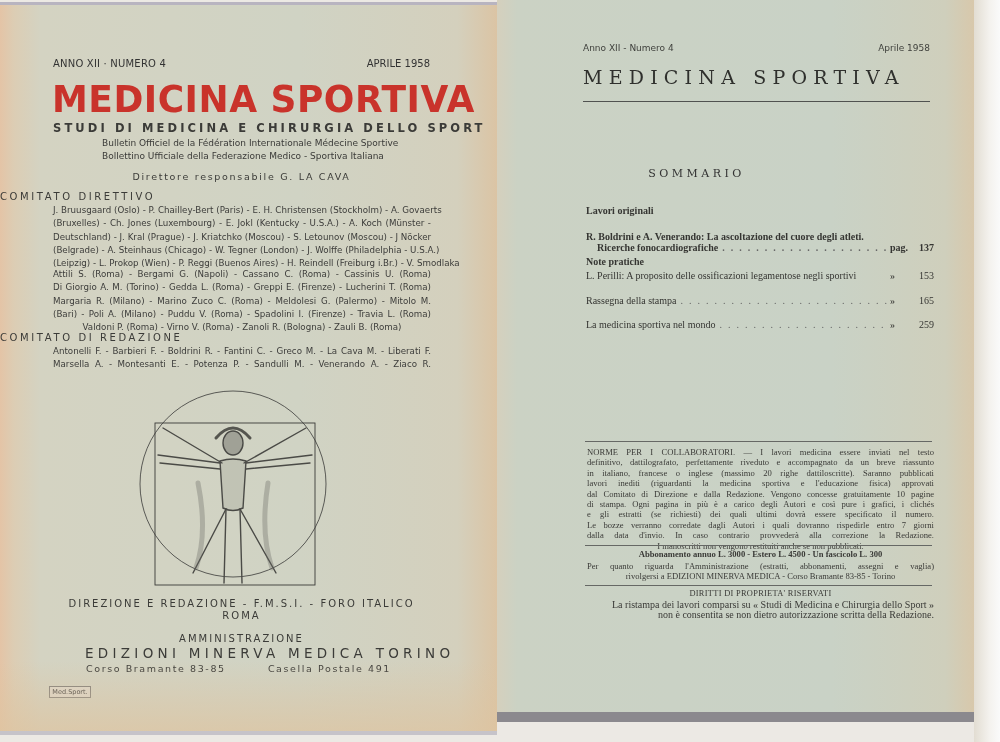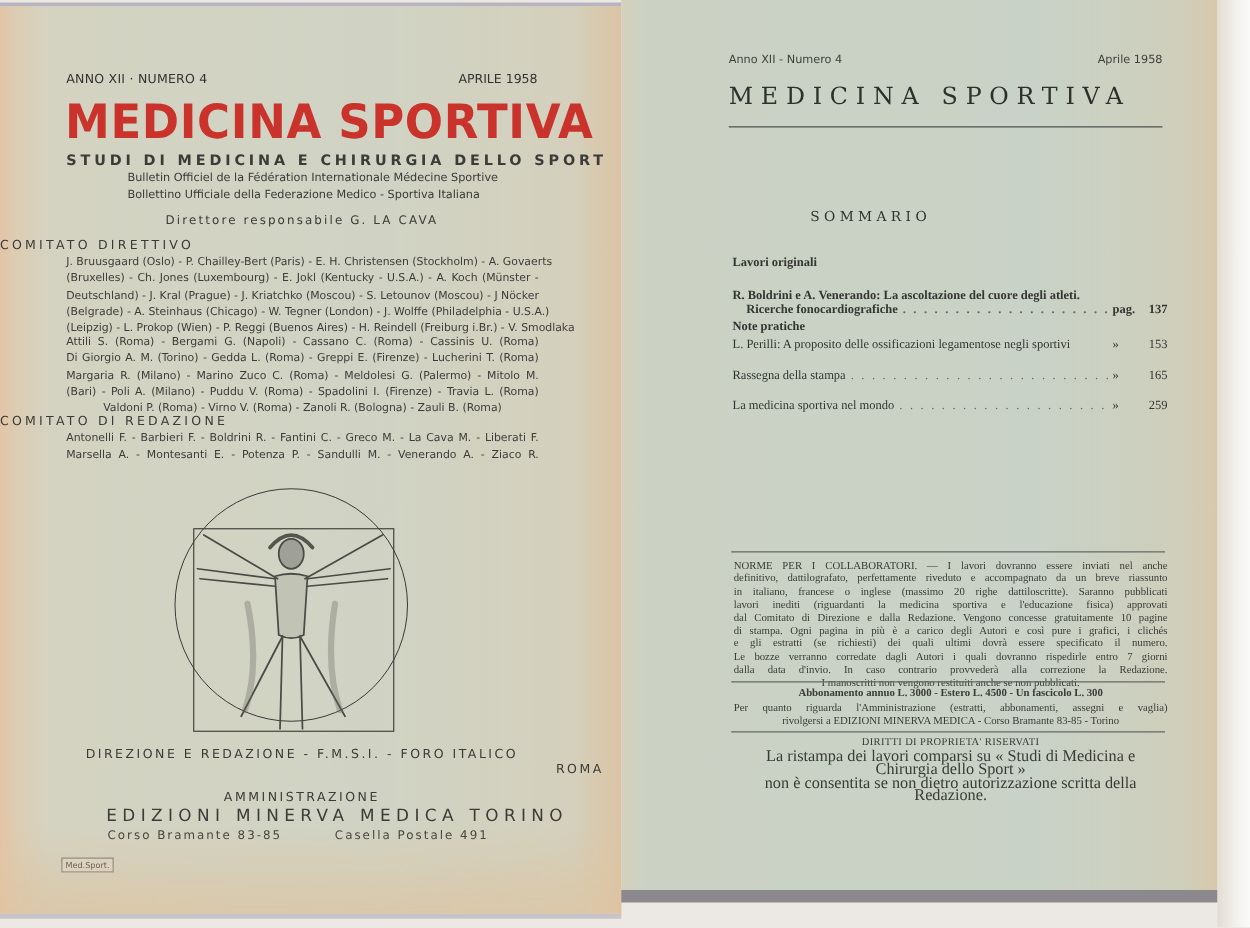--- a/index.html
+++ b/index.html
@@ -43,21 +43,21 @@
     }
     .cv-sub { position:absolute; top:116px; left:53px; font-size:11.5px; font-weight:bold; letter-spacing:3.1px; color:#3b3b38; white-space:nowrap;}
     .cv-bull { position:absolute; left:102px; font-size:9px; color:#3a3a38; white-space:nowrap;}
     .cv-dir { position:absolute; top:166px; left:0; width:483px; text-align:center; font-size:9.5px; letter-spacing:1.7px; color:#3b3b38; }
     .cv-sec { position:absolute; left:0; width:483px; font-size:10px; letter-spacing:2.6px; color:#3b3b38; }
     .cv-names { position:absolute; left:53px; width:378px; font-size:8.7px; line-height:13.3px; color:#3c3c3a; text-align:justify; text-align-last:justify; }
     .cv-names div { white-space:nowrap; }
     .cv-names .center { text-align:center; text-align-last:center; }
     .vitruvian { position:absolute; left:138px; top:378px; width:190px; height:206px; }
     .cv-foot1 { position:absolute; top:593px; left:0; width:483px; text-align:center; font-size:10px; letter-spacing:2px; color:#3b3b38; }
-    .cv-roma { position:absolute; top:605px; left:0; width:483px; text-align:right; font-size:10px; letter-spacing:2px; color:#3b3b38; }
+    .cv-roma { position:absolute; top:605px; left:0; width:483px; text-align:center; font-size:10px; letter-spacing:2px; color:#3b3b38; }
     .cv-amm { position:absolute; top:628px; left:0; width:483px; text-align:center; font-size:10px; letter-spacing:2px; color:#3b3b38; }
     .cv-pub { position:absolute; top:640px; left:85px; font-size:13.5px; letter-spacing:4.3px; color:#3b3b38; white-space:nowrap;}
     .cv-addr { position:absolute; top:658px; left:86px; font-size:9.5px; letter-spacing:1.6px; color:#3b3b38; white-space:nowrap;}
     .cv-box { position:absolute; top:658px; right:106px; font-size:9.5px; letter-spacing:1.6px; color:#3b3b38; white-space:nowrap;}
     .cv-stamp { position:absolute; top:681px; left:49px; width:40px; height:10px; border:1px solid #7d7b77; font-size:6.5px; line-height:10px; text-align:center; color:#333; background:#ddd8cc; }
 
     
     .in-issue { position:absolute; top:43px; left:86px; font-size:9px; color:#3f403c; }
     .in-date { position:absolute; top:43px; right:44px; font-size:9px; color:#3f403c; }
     .in-title { position:absolute; top:66px; left:86px; font-family:"DejaVu Serif", serif; font-size:19px; letter-spacing:6.2px; color:#2f302d; white-space:nowrap;}
@@ -73,21 +73,21 @@
     .rule2 { position:absolute; left:88px; width:347px; height:1px; background:#666865; }
     .norme { position:absolute; top:447px; left:90px; width:347px; font-family:"Liberation Serif", serif; font-size:8.6px; line-height:10.4px; color:#3a3a37; text-align:justify; text-align-last:justify; }
     .norme div { white-space:nowrap; }
     .norme .last { text-align:center; text-align-last:center; }
     .abb { position:absolute; top:549px; left:0; width:527px; text-align:center; font-family:"Liberation Serif", serif; font-size:8.6px; font-weight:bold; color:#3a3a37; }
     .per { position:absolute; top:561px; left:90px; width:347px; font-family:"Liberation Serif", serif; font-size:8.6px; line-height:10.4px; color:#3a3a37; }
     .per div { white-space:nowrap; }
     .per .j { text-align:justify; text-align-last:justify; }
     .per .cc { text-align:center; }
     .dir { position:absolute; top:589px; left:0; width:527px; text-align:center; font-family:"Liberation Serif", serif; font-size:8.4px; color:#3a3a37; letter-spacing:0.3px; }
-    .rist { position:absolute; top:600px; left:90px; width:347px; font-family:"Liberation Serif", serif; font-size:13px; line-height:10.4px; color:#3a3a37; text-align:center; }
+    .rist { position:absolute; top:600px; left:90px; width:347px; font-family:"Liberation Serif", serif; font-size:10px; line-height:10.4px; color:#3a3a37; text-align:right; }
   </style>
 </head>
 <body>
 
 <div class="page" id="cover">
   <div class="cv-issue">ANNO XII · NUMERO 4</div>
   <div class="cv-date">APRILE 1958</div>
   <div class="cv-title">MEDICINA SPORTIVA</div>
   <div class="cv-sub">STUDI DI MEDICINA E CHIRURGIA DELLO SPORT</div>
   <div class="cv-bull" style="top:133px">Bulletin Officiel de la Fédération Internationale Médecine Sportive</div>
@@ -190,21 +190,21 @@
     <div class="row">
       <span class="txt">La medicina sportiva nel mondo</span>
       <span class="dots">..............................</span>
       <span class="mk">»</span>
       <span class="pg">259</span>
     </div>
   </div>
 
   <div class="rule2" style="top:441px"></div>
   <div class="norme">
-    <div>NORME PER I COLLABORATORI. — I lavori dovranno essere inviati nel anche</div>
+    <div>NORME PER I COLLABORATORI. — I lavori medicina essere inviati nel testo</div>
     <div>definitivo, dattilografato, perfettamente riveduto e accompagnato da un breve riassunto</div>
     <div>in italiano, francese o inglese (massimo 20 righe dattiloscritte). Saranno pubblicati</div>
     <div>lavori inediti (riguardanti la medicina sportiva e l'educazione fisica) approvati</div>
     <div>dal Comitato di Direzione e dalla Redazione. Vengono concesse gratuitamente 10 pagine</div>
     <div>di stampa. Ogni pagina in più è a carico degli Autori e così pure i grafici, i clichés</div>
     <div>e gli estratti (se richiesti) dei quali ultimi dovrà essere specificato il numero.</div>
     <div>Le bozze verranno corredate dagli Autori i quali dovranno rispedirle entro 7 giorni</div>
     <div>dalla data d'invio. In caso contrario provvederà alla correzione la Redazione.</div>
     <div class="last">I manoscritti non vengono restituiti anche se non pubblicati.</div>
   </div>

